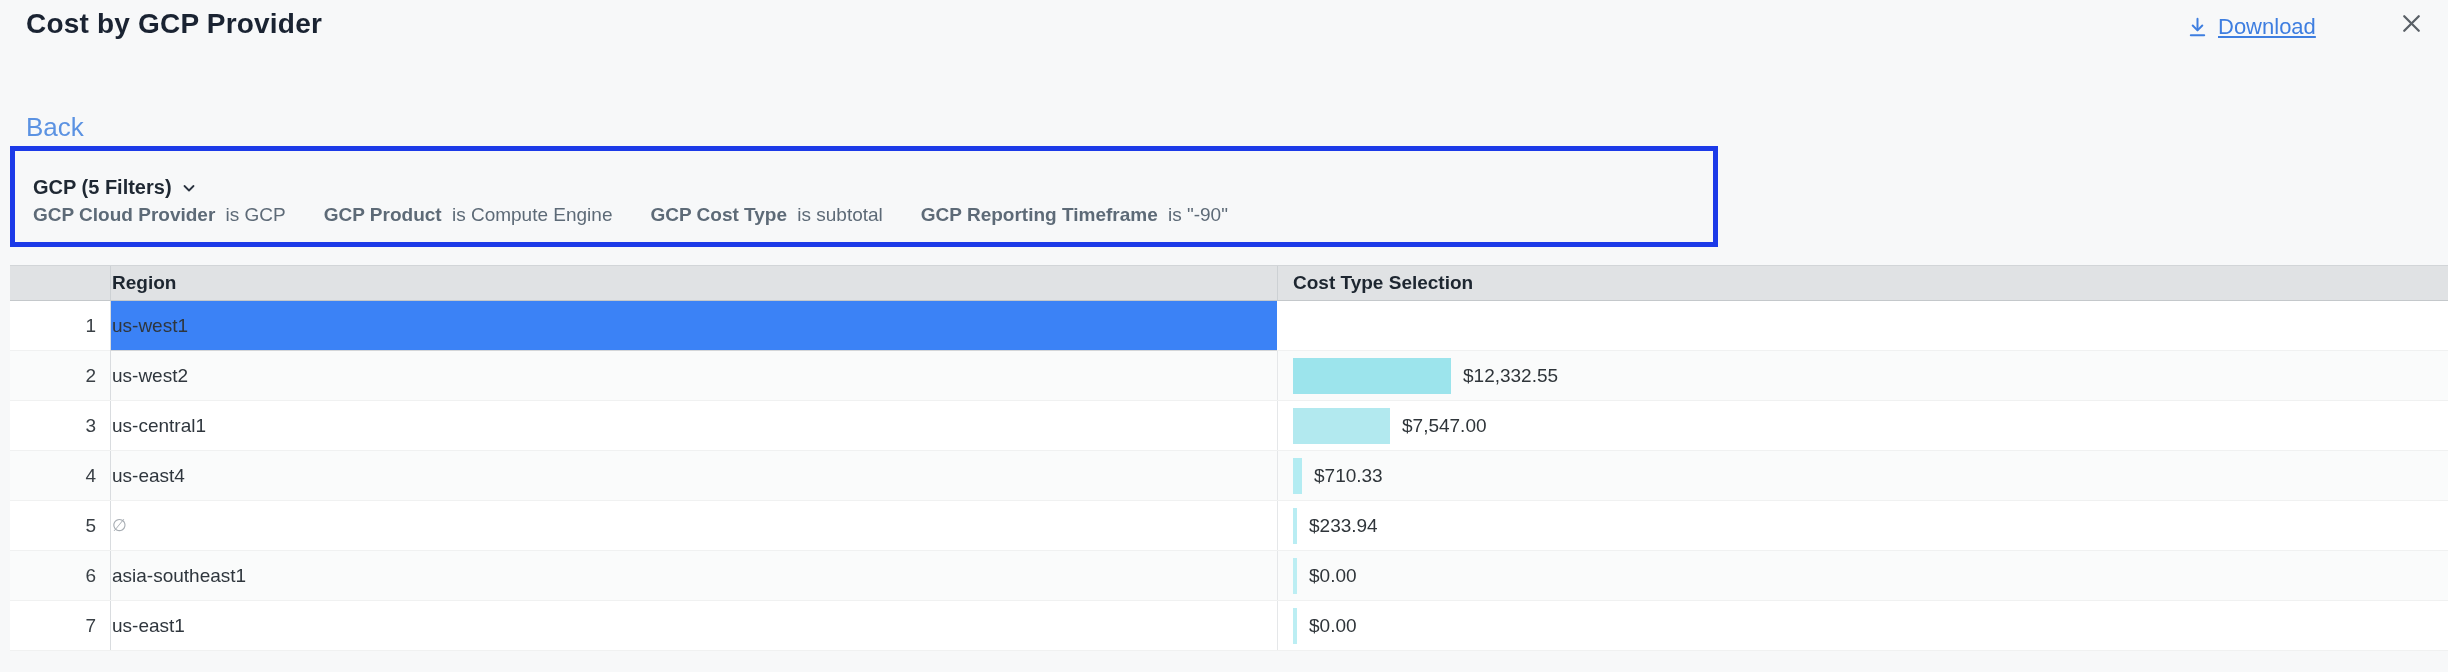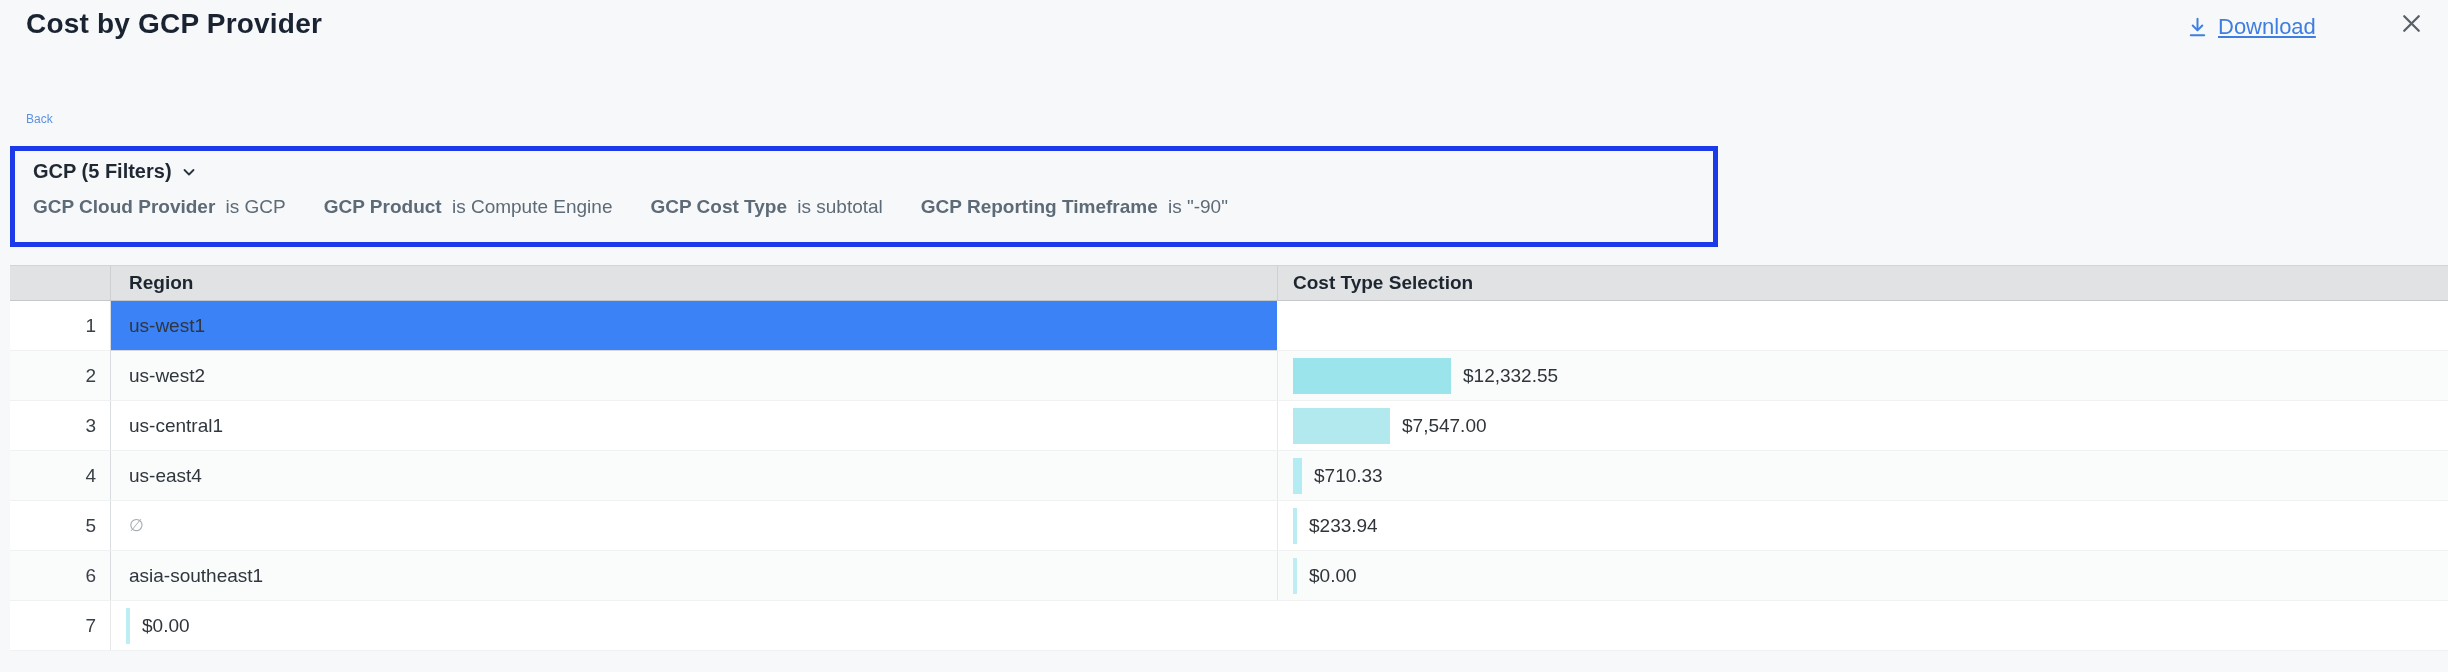--- a/index.html
+++ b/index.html
@@ -9,36 +9,36 @@
     font-family:"Liberation Sans",sans-serif;
   }
   .abs{position:absolute;}
 
   
   #title{left:26px;top:8px;font-size:28px;font-weight:700;color:#1a2332;letter-spacing:.2px;}
   #download{left:2186px;top:14px;display:flex;align-items:center;gap:9px;color:#3e7ee0;font-size:22px;font-weight:500;cursor:pointer;text-decoration:underline;}
   #close{left:2398px;top:10px;cursor:pointer;line-height:0;}
 
   
-  #back{left:26px;top:112px;font-size:12px;color:#5b92e2;cursor:pointer;}
+  #back{left:26px;top:112px;font-size:26px;color:#5b92e2;cursor:pointer;}
 
   
   #filterbox{
     left:10px;top:146px;width:1708px;height:101px;box-sizing:border-box;
-    border:5px solid #1c3ae8;padding:9px 0 0 18px;
+    border:5px solid #1c3ae8;padding:25px 0 0 18px;
   }
   .summary{display:flex;align-items:center;gap:9px;font-size:20px;font-weight:700;color:#1f2833;cursor:pointer;width:max-content;}
-  .filters{display:flex;gap:38px;margin-top:13px;font-size:19px;color:#5d6a77;white-space:nowrap;}
+  .filters{display:flex;gap:38px;margin-top:5px;font-size:19px;color:#5d6a77;white-space:nowrap;}
   .filter-item .filter-name{font-weight:700;margin-right:5px;}
 
   
   #table{left:10px;top:265px;width:2438px;}
   .thead{display:flex;height:36px;background:#e0e2e4;border-top:1px solid #d2d5d8;border-bottom:1px solid #c4c8cb;box-sizing:border-box;font-weight:700;font-size:19px;color:#1d2630;}
   .col-num{width:100px;flex:none;box-sizing:border-box;display:flex;align-items:center;justify-content:flex-end;padding-right:14px;}
-  .col-region{width:1167px;flex:none;box-sizing:border-box;display:flex;align-items:center;padding-left:18px;border-left:1px solid #d9dcdf;}
+  .col-region{width:1167px;flex:none;box-sizing:border-box;display:flex;align-items:center;padding-left:1px;border-left:1px solid #d9dcdf;}
   .col-bar{flex:1;box-sizing:border-box;display:flex;align-items:center;padding-left:15px;border-left:1px solid #e5e7e9;text-align:center;}
   .thead .col-region,.thead .col-bar{border-left:1px solid #cdd1d4;}
   .row{display:flex;height:50px;box-sizing:border-box;background:#ffffff;border-bottom:1px solid #f0f1f1;font-size:19px;}
   .row.striped{background:#fafbfb;}
   .row .col-num{color:#3a4046;}
   .row .col-region{color:#2f363d;}
   .row.selected .col-region{background:#3b82f6;border-bottom:1px solid #d4d6d8;margin-bottom:-1px;}
   .region-null{color:#a7adb3;font-size:17px;}
   .bar{height:36px;flex:none;}
   .value{margin-left:12px;color:#2f353a;white-space:nowrap;}
@@ -156,19 +156,22 @@
           <span class="region-text">asia-southeast1</span>
         </div>
     <div class="col-bar">
       <div class="bar" style="width: 4px; background: rgb(188, 238, 243);"></div>
       <div class="value">$0.00</div>
     </div>
   </div>
 
   <div class="row">
     <div class="col-num">7</div>
+    <div class="col-region">
+          <span class="region-text">us-east1</span>
+        </div>
     <div class="col-bar">
       <div class="bar" style="width: 4px; background: rgb(188, 238, 243);"></div>
       <div class="value">$0.00</div>
     </div>
   </div>
 </div>
 </div>
 
 </body></html>

